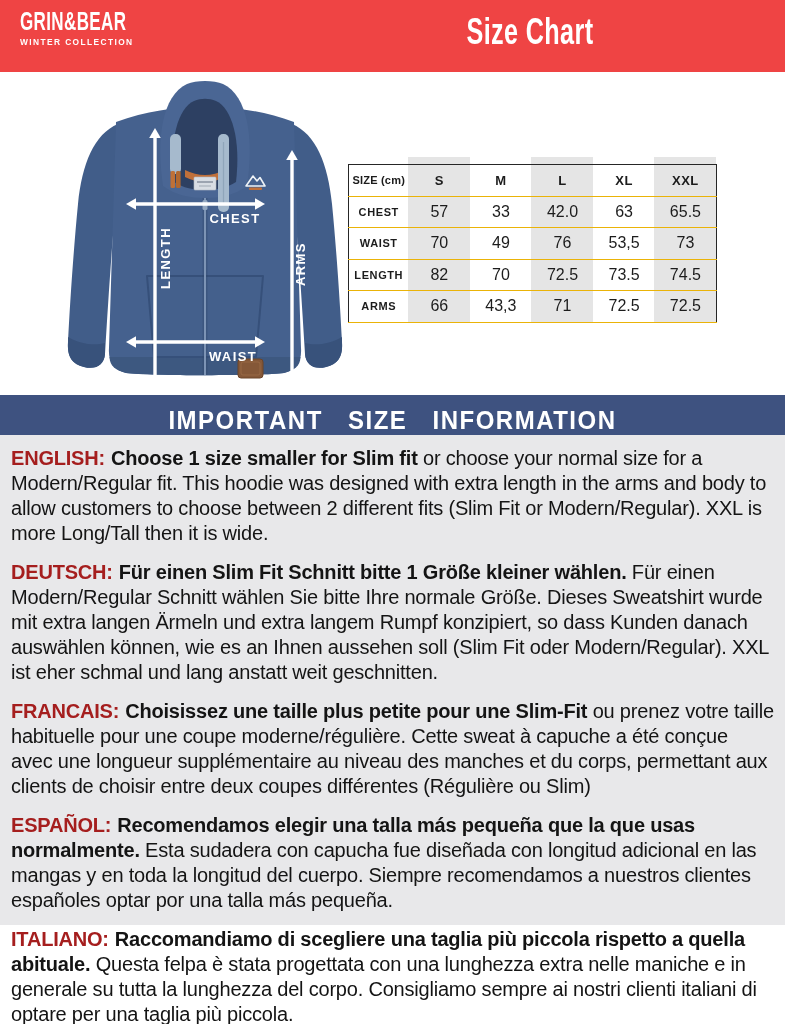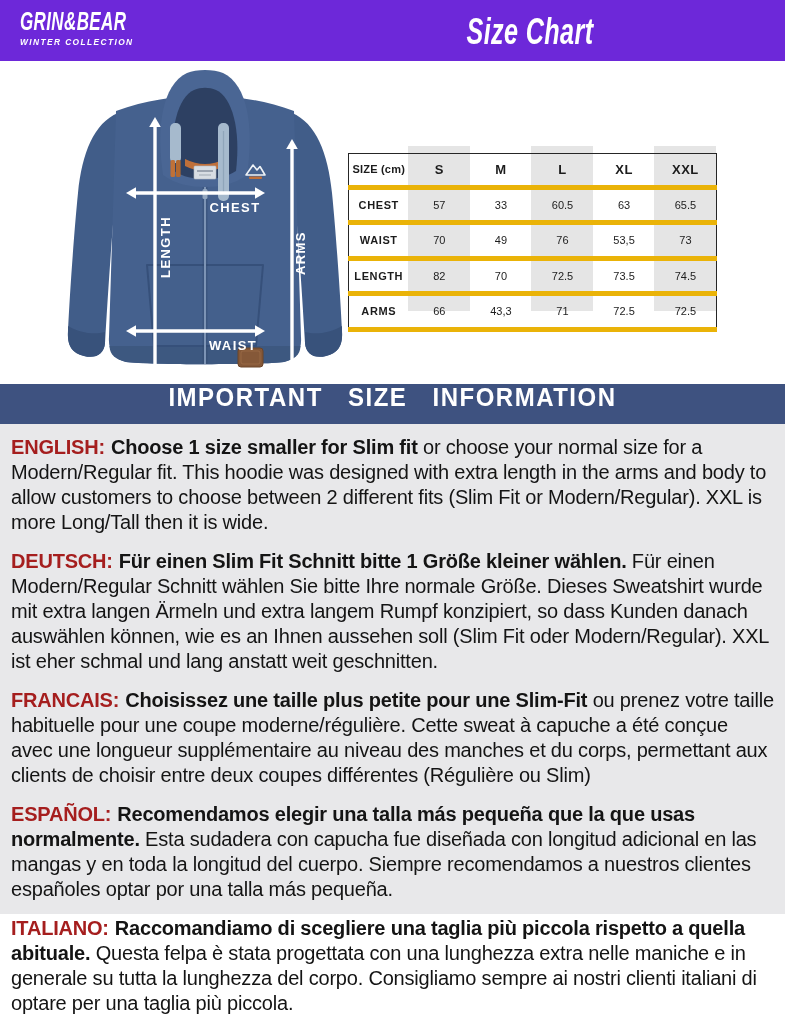--- a/index.html
+++ b/index.html
@@ -4,23 +4,22 @@
 <style>
   html,body { margin:0; padding:0; }
   body {
     width:785px; height:1024px; overflow:hidden;
     background:#ffffff;
     font-family:"Liberation Sans", sans-serif;
     -webkit-font-smoothing:antialiased;
   }
   
   .topbar {
-    position:relative; width:785px; height:61px;
-    background:#6d28d9;
-    font-style:italic;
+    position:relative; width:785px; height:72px;
+    background:#ef4444;
   }
   .brand { position:absolute; left:20px; top:9px; color:#fff; }
   .brand-name {
     font-size:23px; font-weight:bold; letter-spacing:0.5px; line-height:1;
     transform:scale(0.74,1.12); transform-origin:left top; white-space:nowrap;
   }
   .brand-sub {
     font-size:9.5px; font-weight:bold; letter-spacing:1.6px; margin-top:4px;
     transform:scale(0.88,1); transform-origin:left top; white-space:nowrap;
   }
@@ -38,33 +37,33 @@
     position:absolute; top:-7px; height:calc(100% + 7px - 7px); background:#e5e5e5;
   }
   .stripe-s   { left:60px;    width:61.6px; height:165px; }
   .stripe-l   { left:183.2px; width:61.6px; height:165px; }
   .stripe-xxl { left:306.4px; width:61.6px; height:165px; }
   table.size-table {
     position:relative; z-index:1;
     width:368px; border-collapse:collapse; table-layout:fixed;
     border:1.5px solid #262626; background:transparent;
   }
-  table.size-table tr { border-bottom:5px solid #eab308; }
+  table.size-table tr { border-bottom:1px solid #eab308; }
   table.size-table th, table.size-table td {
     height:30.5px; padding:0; text-align:center; vertical-align:middle;
     background:transparent; color:#1c1c1c;
   }
   th.corner { font-size:11px; font-weight:bold; letter-spacing:0.2px; }
   th.size-col { font-size:13px; font-weight:bold; letter-spacing:0.5px; }
   th.row-label { font-size:11px; font-weight:bold; letter-spacing:0.6px; }
-  td.val { font-size:11px; font-weight:normal;margin-left:29px; }
+  td.val { font-size:16px; font-weight:normal;margin-left:29px; }
   
   .banner {
     width:785px; height:40px; background:#3e5280;
-    display:flex; align-items:flex-start; justify-content:center;
+    display:flex; align-items:flex-end; justify-content:center;
   }
   .banner span {
     color:#fff; font-size:24px; font-weight:bold;
     letter-spacing:1.5px; word-spacing:17px;
     transform:scaleY(1.05);
   }
   
   .info {
     box-sizing:border-box; width:785px; height:490px;
     background:#e8e8ea; padding:11px 11px 0 11px;
@@ -201,21 +200,21 @@
             <th class="size-col">L</th>
             <th class="size-col">XL</th>
             <th class="size-col">XXL</th>
           </tr>
         </thead>
         <tbody>
           <tr>
             <th class="row-label">CHEST</th>
             <td class="val">57</td>
             <td class="val">33</td>
-            <td class="val">60.5</td>
+            <td class="val">42.0</td>
             <td class="val">63</td>
             <td class="val">65.5</td>
           </tr>
           <tr>
             <th class="row-label">WAIST</th>
             <td class="val">70</td>
             <td class="val">49</td>
             <td class="val">76</td>
             <td class="val">53,5</td>
             <td class="val">73</td>

